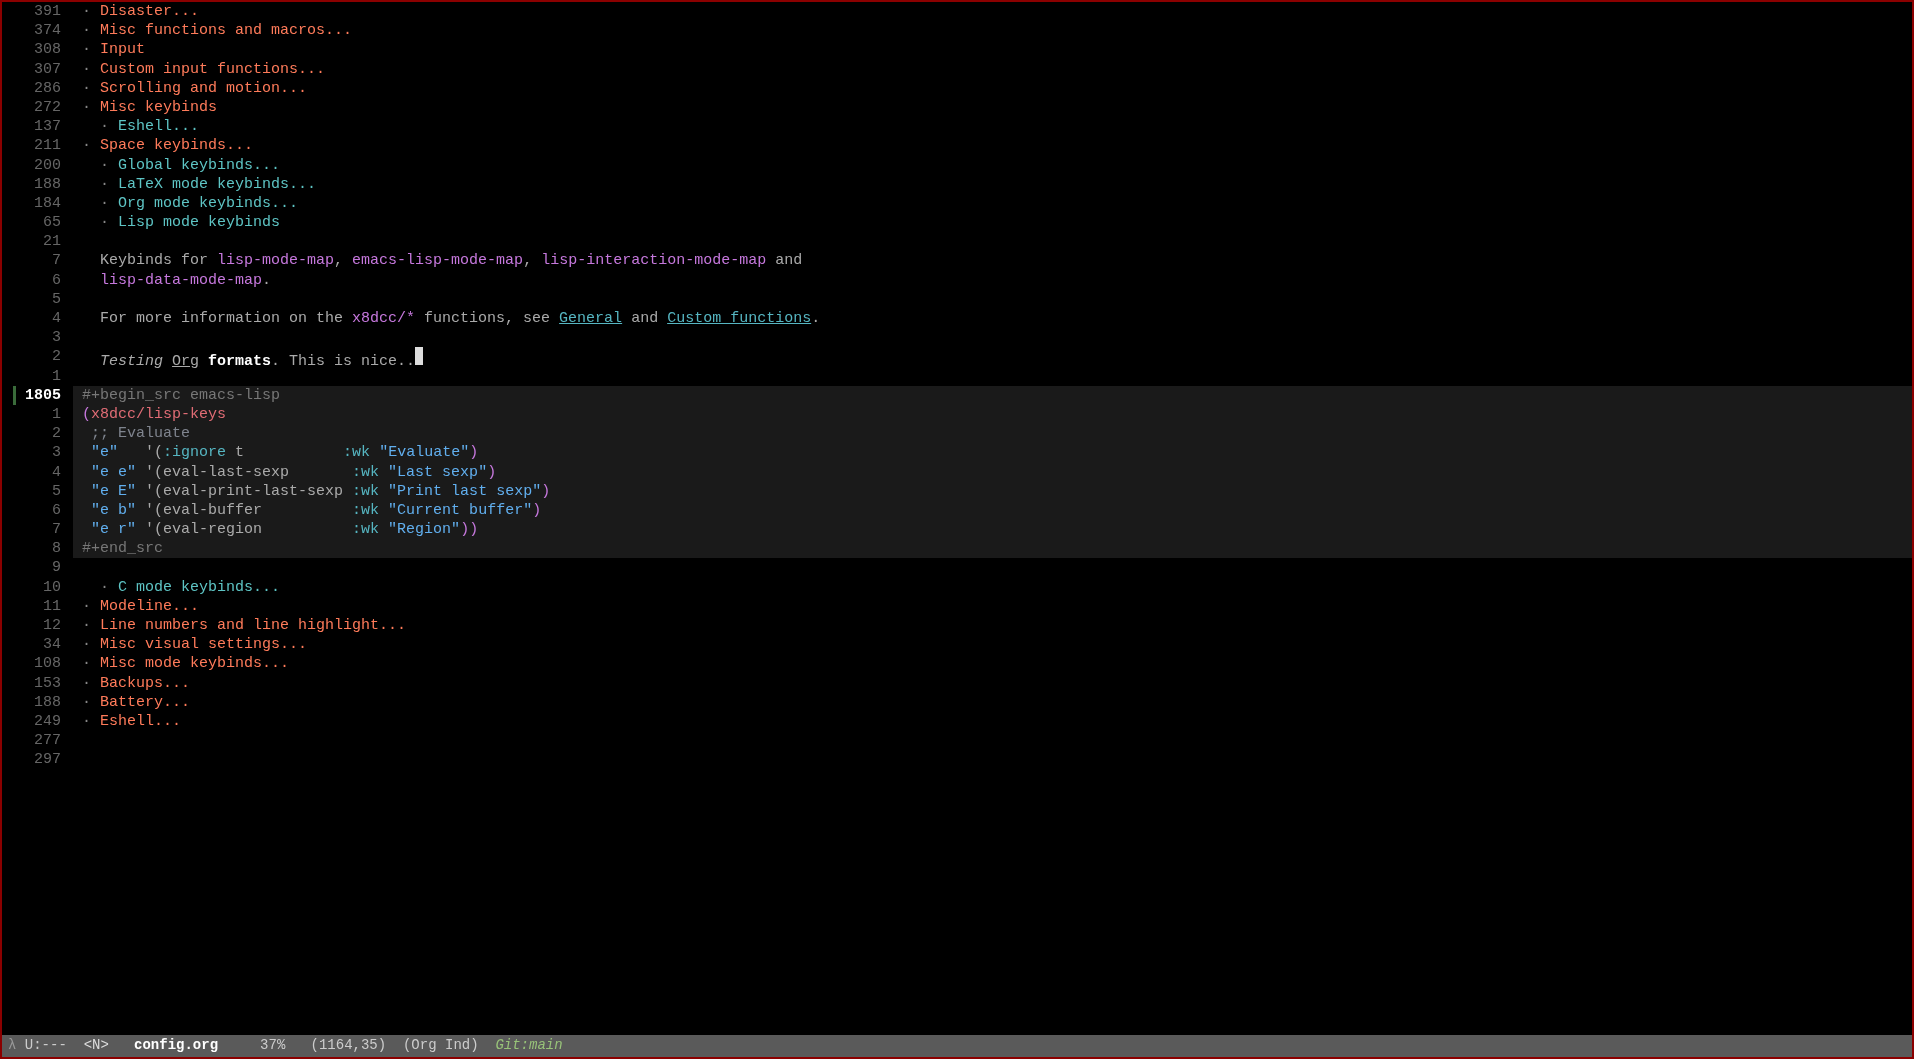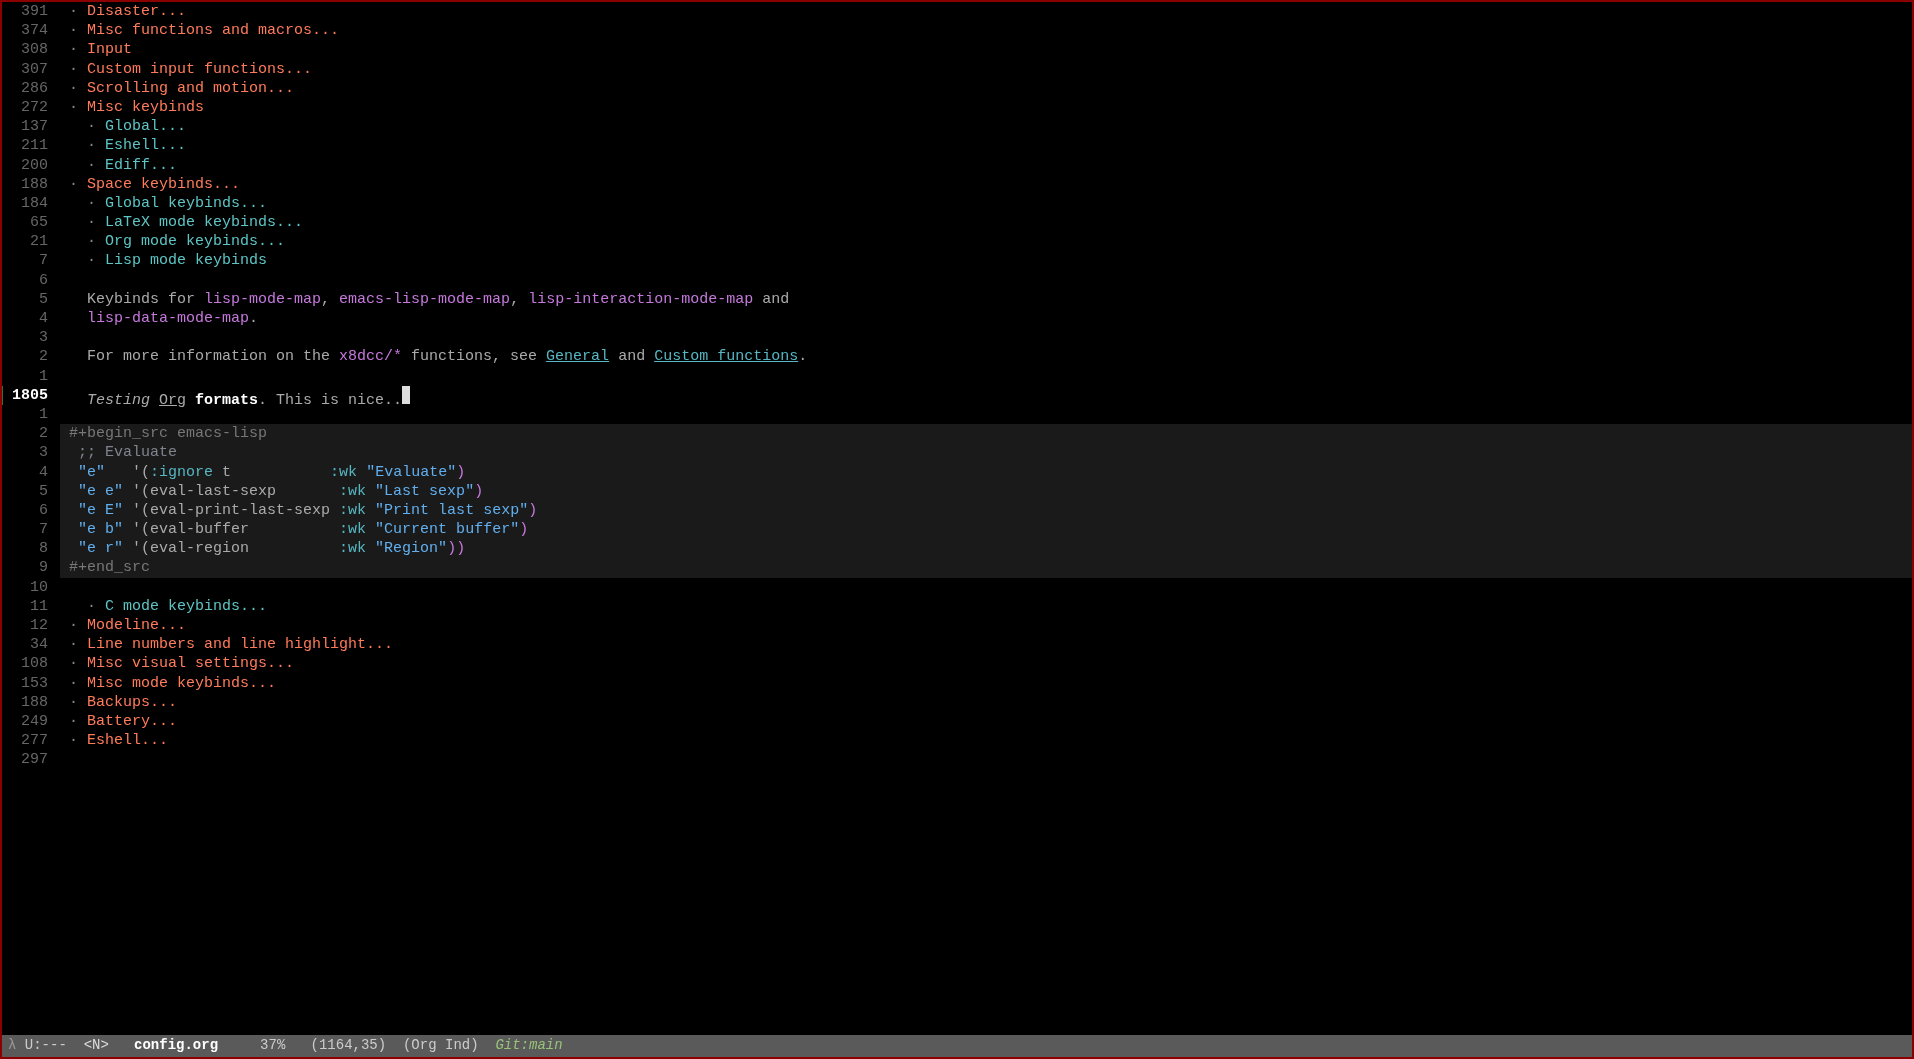--- a/index.html
+++ b/index.html
@@ -10,20 +10,21 @@
   font-size: 15px;
   line-height: 19.2px;
   width: 1914px;
   height: 1059px;
   overflow: hidden;
   border: 2px solid #8b0000;
 }
 .editor {
   display: flex;
   height: calc(100% - 22px);
+  margin-left: 13px;
 }
 .gutter {
   width: 52px;
   text-align: right;
   padding-right: 6px;
   color: #666;
   user-select: none;
   flex-shrink: 0;
 }
 .gutter .ln { height: 19.2px; }
@@ -115,37 +116,36 @@
       <div class="ln">277</div>
       <div class="ln">297</div>
     </div>
   <div class="content" id="content">
       <div class="row"> <span class="bullet1">· </span><span class="h1">Disaster...</span></div>
       <div class="row"> <span class="bullet1">· </span><span class="h1">Misc functions and macros...</span></div>
       <div class="row"> <span class="bullet1">· </span><span class="h1">Input</span></div>
       <div class="row"> <span class="bullet1">· </span><span class="h1">Custom input functions...</span></div>
       <div class="row"> <span class="bullet1">· </span><span class="h1">Scrolling and motion...</span></div>
       <div class="row"> <span class="bullet1">· </span><span class="h1">Misc keybinds</span></div>
-      <div class="row">   <span class="bullet1">· </span><span class="h2">Global...</span></div>
       <div class="row">   <span class="bullet1">· </span><span class="h2">Eshell...</span></div>
-      <div class="row">   <span class="bullet1">· </span><span class="h2">Ediff...</span></div>
       <div class="row"> <span class="bullet1">· </span><span class="h1">Space keybinds...</span></div>
       <div class="row">   <span class="bullet1">· </span><span class="h2">Global keybinds...</span></div>
       <div class="row">   <span class="bullet1">· </span><span class="h2">LaTeX mode keybinds...</span></div>
       <div class="row">   <span class="bullet1">· </span><span class="h2">Org mode keybinds...</span></div>
       <div class="row">   <span class="bullet1">· </span><span class="h2">Lisp mode keybinds</span></div>
       <div class="row">&nbsp;</div>
       <div class="row">   <span class="pale">Keybinds for </span><span class="purple">lisp-mode-map</span><span class="pale">, </span><span class="purple">emacs-lisp-mode-map</span><span class="pale">, </span><span class="purple">lisp-interaction-mode-map</span><span class="pale"> and</span></div>
       <div class="row">   <span class="purple">lisp-data-mode-map</span><span class="pale">.</span></div>
       <div class="row">&nbsp;</div>
       <div class="row">   <span class="pale">For more information on the </span><span class="purple">x8dcc/*</span><span class="pale"> functions, see </span><span class="link">General</span><span class="pale"> and </span><span class="link">Custom functions</span><span class="pale">.</span></div>
       <div class="row">&nbsp;</div>
       <div class="row">   <span class="italic pale">Testing</span><span class="pale"> </span><span class="uline pale">Org</span><span class="pale"> </span><span class="bold">formats</span><span class="pale">. This is nice..</span><span class="cursor"></span></div>
       <div class="row">&nbsp;</div>
       <div class="row srcblock"> <span class="dim">#+begin_src emacs-lisp</span></div>
+      <div class="row srcblock"> <span class="paren">(</span><span class="fn">x8dcc/lisp-keys</span></div>
       <div class="row srcblock"> <span class="comment"> ;; Evaluate</span></div>
       <div class="row srcblock">  <span class="str">"e"</span><span class="pale">   '(</span><span class="kw">:ignore</span><span class="pale"> t</span><span>           </span><span class="kw">:wk</span><span class="str"> "Evaluate"</span><span class="paren">)</span></div>
       <div class="row srcblock">  <span class="str">"e e"</span><span class="pale"> '(</span><span class="pale">eval-last-sexp</span><span>       </span><span class="kw">:wk</span><span class="str"> "Last sexp"</span><span class="paren">)</span></div>
       <div class="row srcblock">  <span class="str">"e E"</span><span class="pale"> '(</span><span class="pale">eval-print-last-sexp</span><span> </span><span class="kw">:wk</span><span class="str"> "Print last sexp"</span><span class="paren">)</span></div>
       <div class="row srcblock">  <span class="str">"e b"</span><span class="pale"> '(</span><span class="pale">eval-buffer</span><span>          </span><span class="kw">:wk</span><span class="str"> "Current buffer"</span><span class="paren">)</span></div>
       <div class="row srcblock">  <span class="str">"e r"</span><span class="pale"> '(</span><span class="pale">eval-region</span><span>          </span><span class="kw">:wk</span><span class="str"> "Region"</span><span class="paren">))</span></div>
       <div class="row srcblock"> <span class="dim">#+end_src</span></div>
       <div class="row">&nbsp;</div>
       <div class="row">   <span class="bullet1">· </span><span class="h2">C mode keybinds...</span></div>
       <div class="row"> <span class="bullet1">· </span><span class="h1">Modeline...</span></div>

